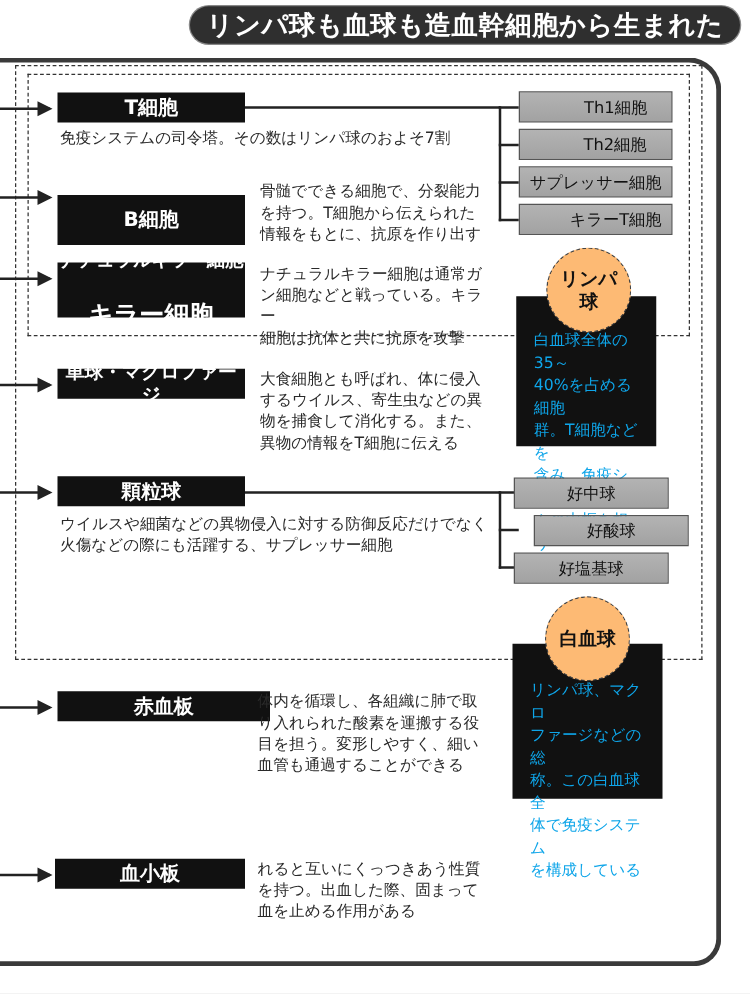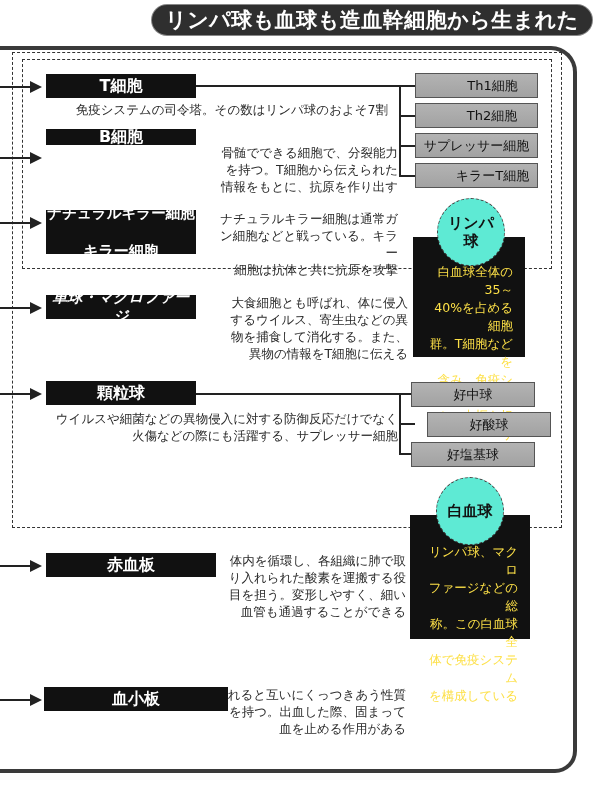--- a/index.html
+++ b/index.html
@@ -1,37 +1,37 @@
 <!DOCTYPE html>
 <html><head>
 <meta charset="utf-8">
 <style>
   html, body { margin:0; padding:0; background:#ffffff; }
   body { width:600px; height:795px; position:relative; overflow:hidden;
          font-family:"DejaVu Sans","Liberation Sans",sans-serif; color:#222; }
-  .abs { position:absolute;text-align:right; }
+  .abs { position:absolute; }
   .title-pill { left:152px; top:5px; width:440px; height:30px; background:#2f2f2f; color:#fff;
      border-radius:15px; font-size:21px; font-weight:bold; display:flex; align-items:center;
      justify-content:center; letter-spacing:0.5px; box-shadow:0 0 0 1px #888; }
   .frame { left:-10px; top:46px; width:587px; height:727px; border:4px solid #3a3a3a;
      border-left:none; border-radius:0 26px 22px 0; box-sizing:border-box; }
   .dash-outer { left:12px; top:52px; width:550px; height:476px; border:1.5px dashed #333; box-sizing:border-box; }
   .dash-inner { left:22px; top:59px; width:530px; height:210px; border:1.5px dashed #333; box-sizing:border-box; }
   .arrow { height:2px; background:#222; }
   .arrow::after { content:""; position:absolute; right:-2px; top:-5px; border-left:12px solid #222;
      border-top:6px solid transparent; border-bottom:6px solid transparent; }
   .label { background:#111; color:#fff; font-weight:bold; font-size:16px; display:flex;
      align-items:center; justify-content:center; text-align:center; line-height:1.25; }
   .desc { font-size:12.5px; line-height:17px; color:#2a2a2a; }
   .sub { background:#a9a9a9; border:1px solid #555; font-size:13px; display:flex;
      align-items:center; justify-content:center; box-sizing:border-box; color:#111;
      background:linear-gradient(#b3b3b3,#a2a2a2); }
   .line { background:#222; }
-  .info-box { background:#111; color:#fde047; font-size:12.5px; line-height:18px; padding:26px 12px 8px 14px; box-sizing:border-box; }
-  .circle { width:68px; height:68px; border-radius:50%; background:#5eead4; border:1.5px dashed #444;
+  .info-box { background:#111; color:#0ea5e9; font-size:12.5px; line-height:18px; padding:26px 12px 8px 14px; box-sizing:border-box; }
+  .circle { width:68px; height:68px; border-radius:50%; background:#fdba74; border:1.5px dashed #444;
      display:flex; align-items:center; justify-content:center; text-align:center; font-size:15px;
      font-weight:bold; line-height:18px; color:#111; box-sizing:border-box; }
 </style>
 </head>
 <body>
 
 <div class="abs title-pill">リンパ球も血球も造血幹細胞から生まれた</div>
 
 <div class="abs frame"></div>
 <div class="abs dash-outer"></div>
@@ -46,52 +46,52 @@
 <div class="abs line" style="left:399px;top:145px;width:16px;height:2px;"></div>
 <div class="abs line" style="left:399px;top:175px;width:16px;height:2px;"></div>
 <div class="abs desc" style="left:48px;top:101px;width:340px;">免疫システムの司令塔。その数はリンパ球のおよそ7割</div>
 
 <div class="abs sub" style="left:415px;top:73px;width:123px;height:25px;padding-left:32px;">Th1細胞</div>
 <div class="abs sub" style="left:415px;top:103px;width:123px;height:25px;padding-left:31px;">Th2細胞</div>
 <div class="abs sub" style="left:415px;top:133px;width:123px;height:25px;">サプレッサー細胞</div>
 <div class="abs sub" style="left:415px;top:163px;width:123px;height:25px;padding-left:32px;">キラーT細胞</div>
 
 <div class="abs arrow" style="left:0;top:157px;width:40px;"></div>
-<div class="abs label" style="left:46px;top:129px;width:150px;height:16px;">B細胞</div>
+<div class="abs label" style="left:46px;top:156px;width:150px;height:40px;">B細胞</div>
 <div class="abs desc" style="left:208px;top:144px;width:190px;">
   <div>骨髄でできる細胞で、分裂能力</div>
   <div>を持つ。T細胞から伝えられた</div>
   <div>情報をもとに、抗原を作り出す</div>
 </div>
 
 <div class="abs arrow" style="left:0;top:222px;width:40px;"></div>
 <div class="abs label" style="left:46px;top:210px;width:150px;height:44px;flex-direction:column;font-size:14.5px;">
   <span>ナチュラルキラー細胞</span>
-  <span style="font-size:15px;margin-top:20px;">キラー細胞</span>
+  <span style="font-size:20px;margin-top:20px;">キラー細胞</span>
 </div>
 <div class="abs desc" style="left:208px;top:210px;width:190px;">
   <div>ナチュラルキラー細胞は通常ガ</div>
   <div>ン細胞などと戦っている。キラー</div>
   <div>細胞は抗体と共に抗原を攻撃</div>
 </div>
 
 <div class="abs info-box" style="left:413px;top:237px;width:112px;height:120px;">
   <div>白血球全体の35～</div>
   <div>40%を占める細胞</div>
   <div>群。T細胞などを</div>
   <div>含み、免疫システ</div>
   <div>ムの中枢を担う</div>
 </div>
 <div class="abs circle" style="left:437px;top:198px;flex-direction:column;">
   <span>リンパ</span>
   <span>球</span>
 </div>
 
 <div class="abs arrow" style="left:0;top:307px;width:40px;"></div>
-<div class="abs label" style="left:46px;top:295px;width:150px;height:24px;font-size:15px;font-style:italic;">単球・マクロファージ</div>
+<div class="abs label" style="left:46px;top:295px;width:150px;height:24px;font-size:15px;">単球・マクロファージ</div>
 <div class="abs desc" style="left:208px;top:294px;width:200px;">
   <div>大食細胞とも呼ばれ、体に侵入</div>
   <div>するウイルス、寄生虫などの異</div>
   <div>物を捕食して消化する。また、</div>
   <div>異物の情報をT細胞に伝える</div>
 </div>
 
 <div class="abs arrow" style="left:0;top:393px;width:40px;"></div>
 <div class="abs label" style="left:46px;top:381px;width:150px;height:24px;">顆粒球</div>
 <div class="abs line" style="left:196px;top:393px;width:204px;height:2px;"></div>
@@ -119,18 +119,18 @@
 <div class="abs arrow" style="left:0;top:565px;width:40px;"></div>
 <div class="abs label" style="left:46px;top:553px;width:170px;height:24px;">赤血板</div>
 <div class="abs desc" style="left:206px;top:552px;width:200px;">
   <div>体内を循環し、各組織に肺で取</div>
   <div>り入れられた酸素を運搬する役</div>
   <div>目を担う。変形しやすく、細い</div>
   <div>血管も通過することができる</div>
 </div>
 
 <div class="abs arrow" style="left:0;top:699px;width:40px;"></div>
-<div class="abs label" style="left:44px;top:687px;width:184px;height:24px;">血小板</div>
+<div class="abs label" style="left:44px;top:687px;width:152px;height:24px;">血小板</div>
 <div class="abs desc" style="left:206px;top:686px;width:200px;">
   <div>れると互いにくっつきあう性質</div>
   <div>を持つ。出血した際、固まって</div>
   <div>血を止める作用がある</div>
 </div>
 
 </body></html>

